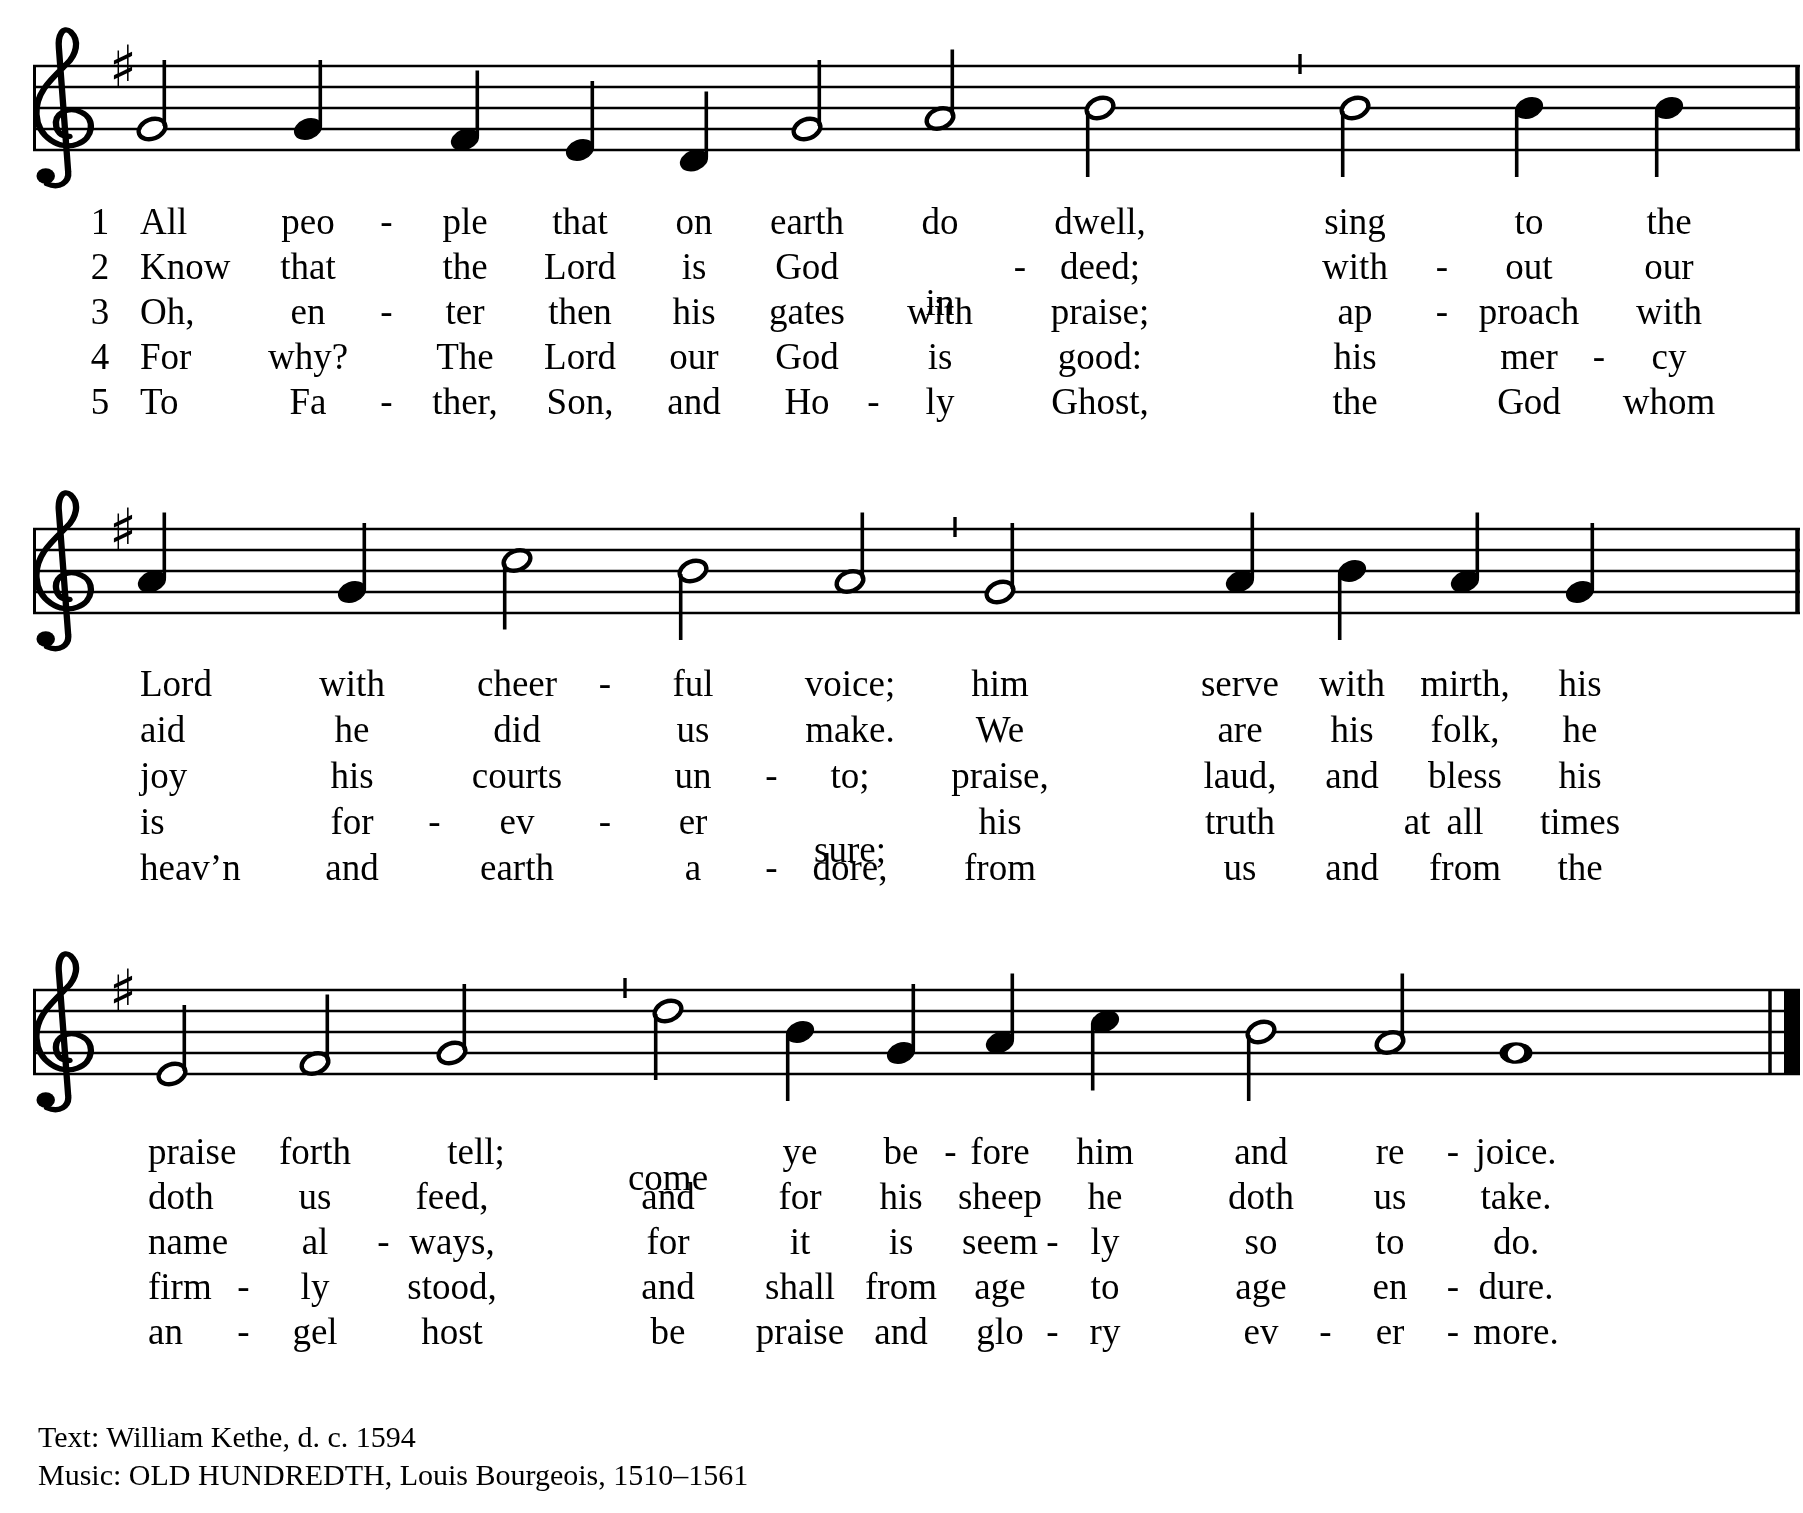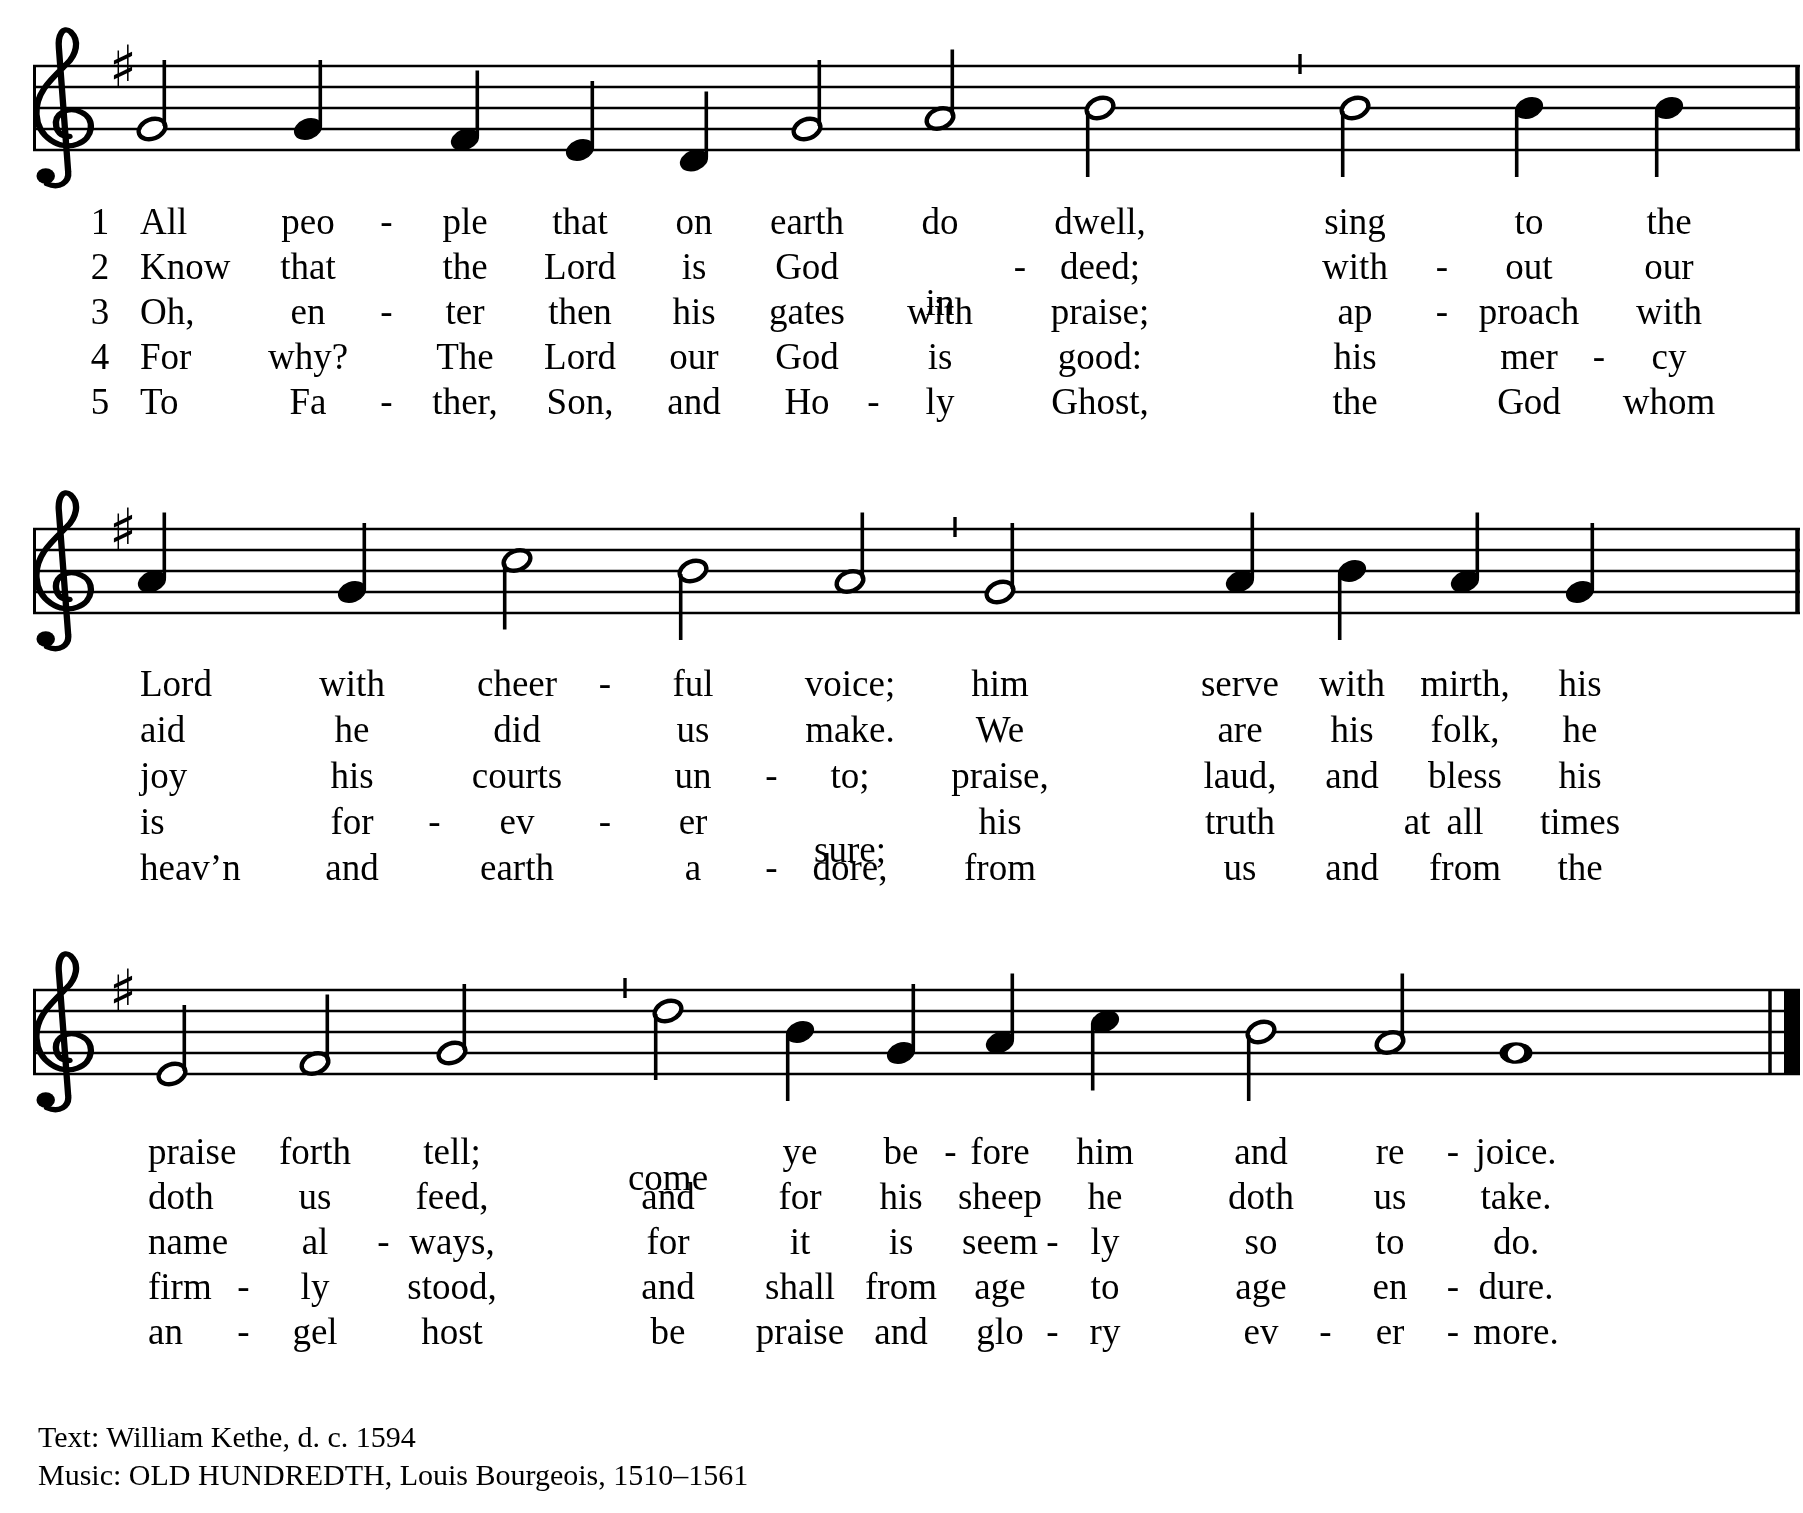--- a/index.html
+++ b/index.html
@@ -262,21 +262,21 @@
       <span class="centered lyric-word" style="left: 693px; top: 849px;">a</span>
       <span class="centered lyric-word" style="left: 850px; top: 849px;">dore,</span>
       <span class="centered lyric-word" style="left: 1000px; top: 849px;">from</span>
       <span class="centered lyric-word" style="left: 1240px; top: 849px;">us</span>
       <span class="centered lyric-word" style="left: 1352px; top: 849px;">and</span>
       <span class="centered lyric-word" style="left: 1465px; top: 849px;">from</span>
       <span class="centered lyric-word" style="left: 1580px; top: 849px;">the</span>
       <span class="lyric-hyphen centered" style="left: 771.5px; top: 849px;">-</span>
       <span class="lyric-word" style="left: 148px; top: 1133px;">praise</span>
       <span class="centered lyric-word" style="left: 315px; top: 1133px; text-align: right;">forth</span>
-      <span class="centered lyric-word" style="left: 452px; top: 1133px;">tell;</span>
+      <span class="centered lyric-word" style="left: 476px; top: 1133px;">tell;</span>
       <span class="centered lyric-word" style="left: 668px; top: 1133px; margin-top: 26px;">come</span>
       <span class="centered lyric-word" style="left: 800px; top: 1133px;">ye</span>
       <span class="centered lyric-word" style="left: 901px; top: 1133px;">be</span>
       <span class="centered lyric-word" style="left: 1000px; top: 1133px;">fore</span>
       <span class="centered lyric-word" style="left: 1105px; top: 1133px;">him</span>
       <span class="centered lyric-word" style="left: 1261px; top: 1133px;">and</span>
       <span class="centered lyric-word" style="left: 1390px; top: 1133px;">re</span>
       <span class="centered lyric-word" style="left: 1516px; top: 1133px;">joice.</span>
       <span class="lyric-hyphen centered" style="left: 950.5px; top: 1133px;">-</span>
       <span class="lyric-hyphen centered" style="left: 1453px; top: 1133px;">-</span>

